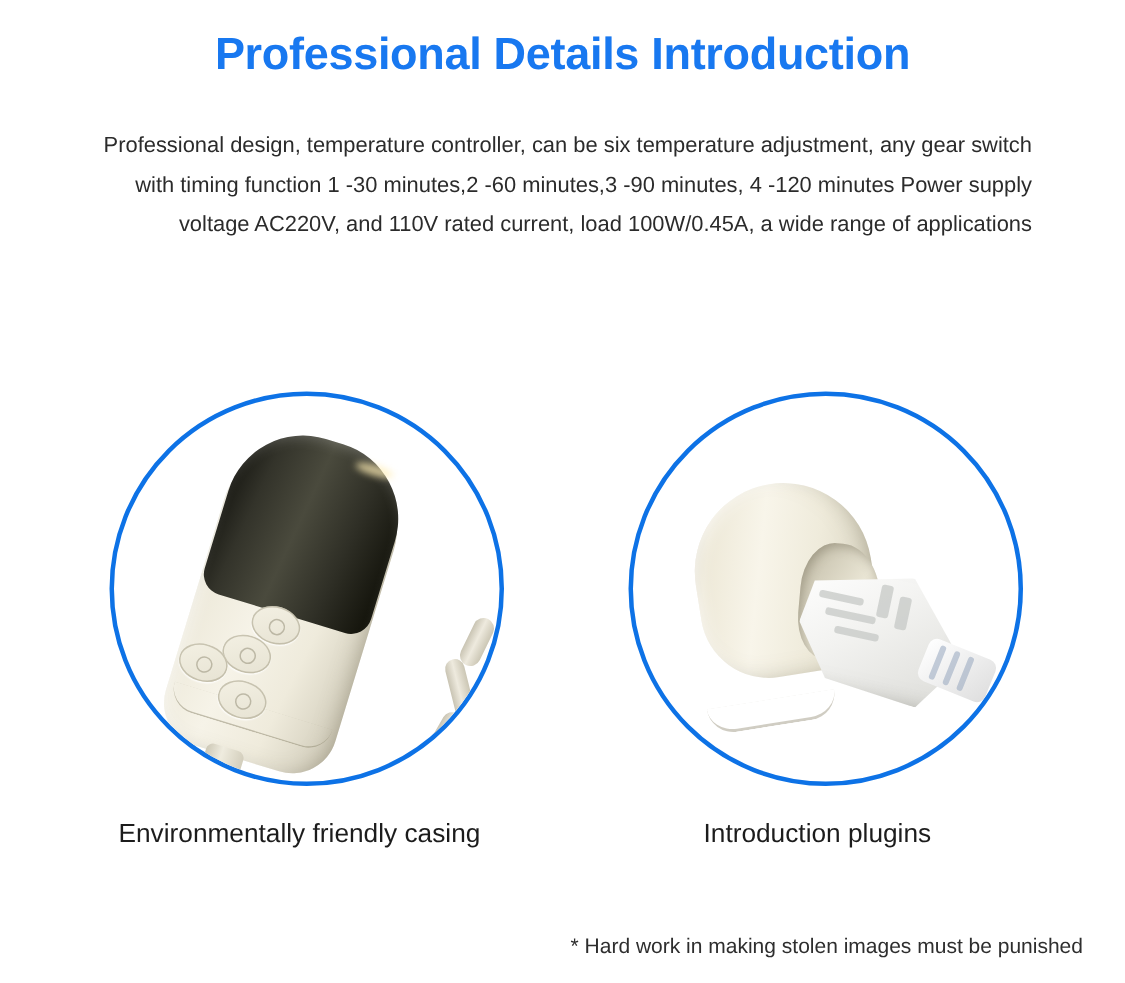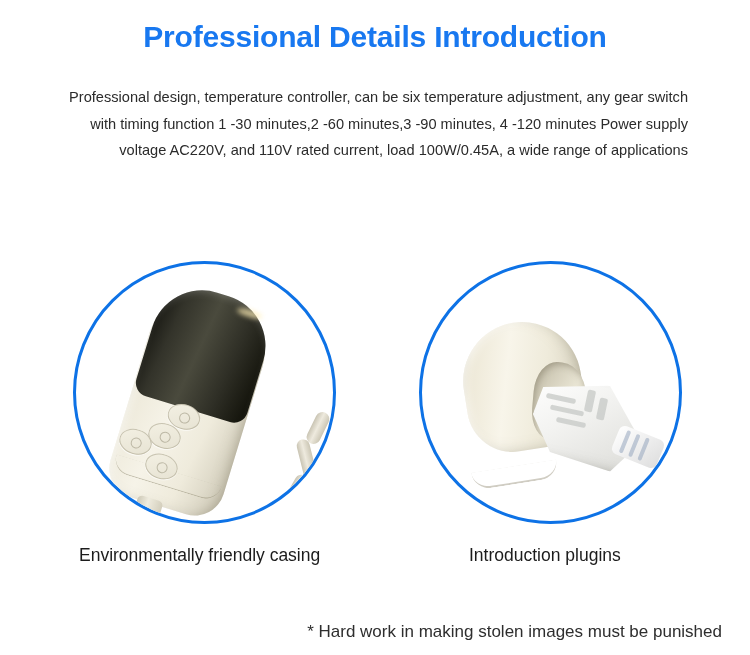--- a/index.html
+++ b/index.html
@@ -265,21 +265,21 @@
     white-space: nowrap;
   }
   .caption-left  { left: 57px; margin-left: 22px;  }
   .caption-right { left: 469px; }
 
   
   .footer-note {
     position: absolute;
     top: 622px;
     right: 28px;
-    font-size: 17px;
+    font-size: 14px;
     color: #2e2e2e;
     white-space: nowrap;
   }
 </style>
 </head>
 <body>
 
 <div class="page-title">Professional Details Introduction</div>
 
 <div class="intro-paragraph">Professional design, temperature controller, can be six temperature adjustment, any gear switch with timing function 1 -30 minutes,2 -60 minutes,3 -90 minutes, 4 -120 minutes Power supply voltage AC220V, and 110V rated current, load 100W/0.45A, a wide range of applications</div>

